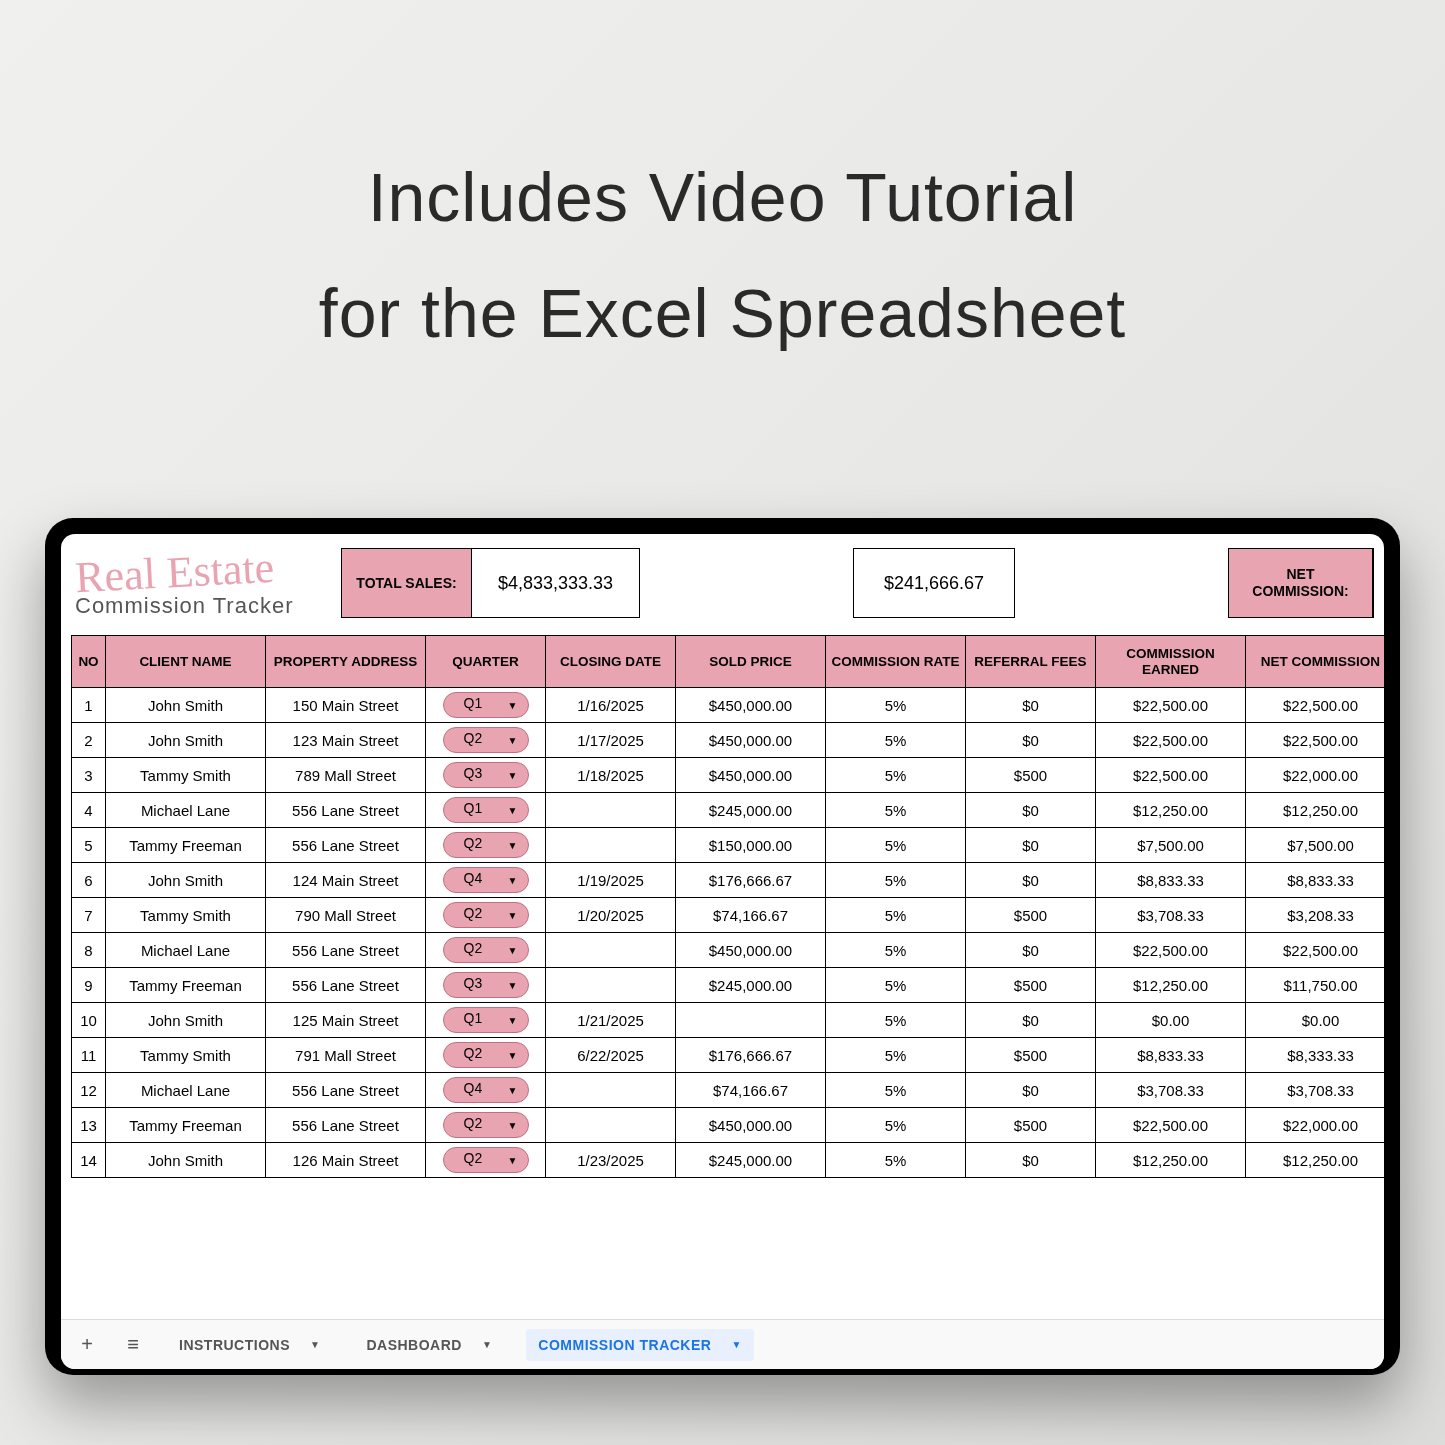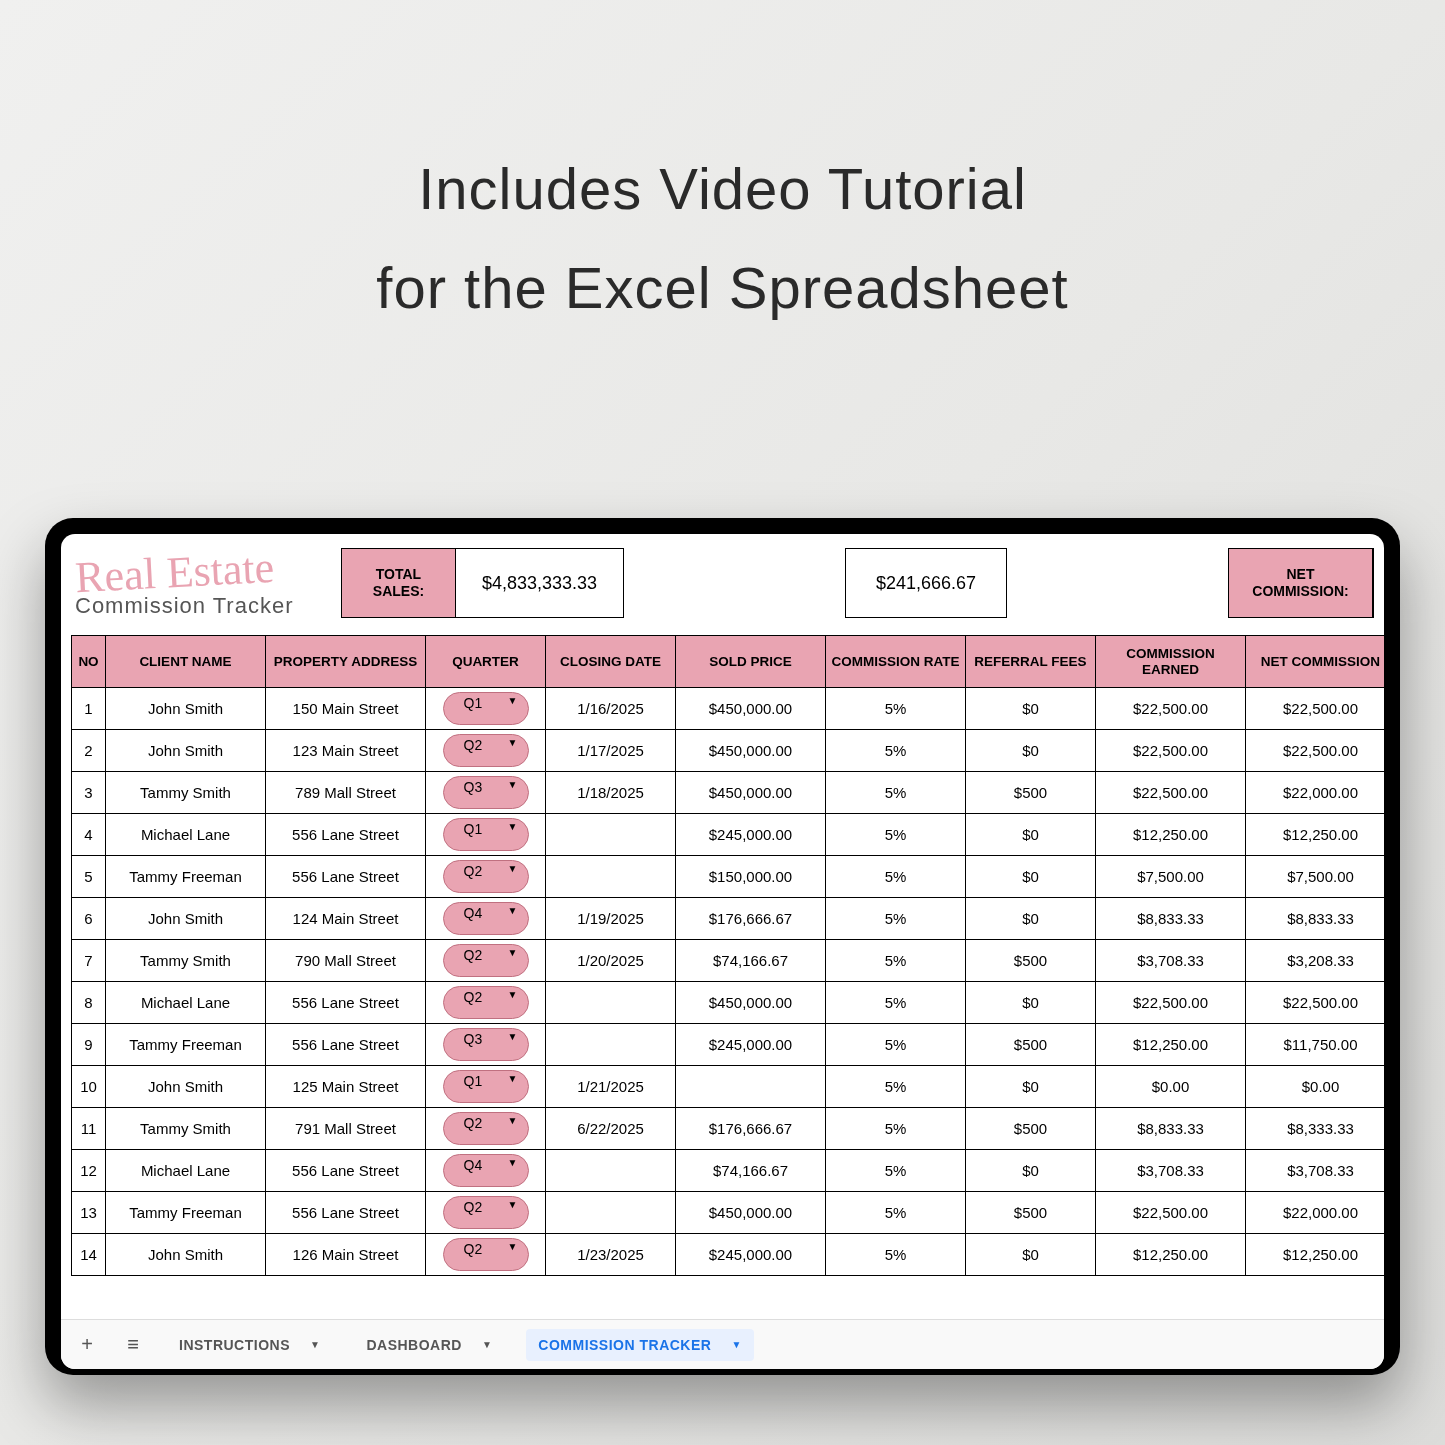--- a/index.html
+++ b/index.html
@@ -11,21 +11,21 @@
     position: relative;
     overflow: hidden;
   }
   .hero-text {
     position: absolute;
     top: 140px;
     left: 0; right: 0;
     text-align: center;
     font-family: "Century Gothic", "Avant Garde", Futura, sans-serif;
     font-weight: 300;
-    font-size: 58px;
+    font-size: 68px;
     color: #2a2a2a;
     line-height: 1.7;
     letter-spacing: 1px;
   }
   .device-frame {
     position: absolute;
     top: 518px;
     left: 45px;
     right: 45px;
     bottom: 70px;
@@ -132,26 +132,26 @@
   .col-addr { width: 160px; }
   .col-quarter { width: 120px; }
   .col-date { width: 130px; }
   .col-price { width: 150px; }
   .col-rate { width: 140px; }
   .col-ref { width: 130px; }
   .col-earn { width: 150px; }
   .col-net { width: 150px; }
   .quarter-pill {
     display: inline-flex;
-    align-items: flex-start;
+    align-items: flex-end;
     justify-content: space-between;
     background: #e9a4b2;
     border: 1px solid #c07080;
     border-radius: 999px;
-    padding: 2px 10px 13px 20px;
+    padding: 2px 10px 6px 20px;
     width: 86px;
     font-size: 14px;
     cursor: pointer;
   }
   .quarter-pill .caret {
     font-size: 10px;
     margin-left: 6px;
   }
   .sheet-tabs {
     height: 50px;
@@ -200,21 +200,21 @@
   <div class="device-screen">
     <div class="sheet-area">
 
       <div class="top-row">
         <div class="brand">
           <div class="brand-script">Real Estate</div>
           <div class="brand-sub">Commission Tracker</div>
         </div>
 
         <div class="stat-box">
-          <div class="stat-label" style="width:114px">TOTAL SALES:</div>
+          <div class="stat-label" style="width:130px">TOTAL SALES:</div>
           <div class="stat-value">$4,833,333.33</div>
         </div>
 
         <div class="spacer"></div>
 
         <div class="stat-box">
           <div class="stat-value">$241,666.67</div>
         </div>
 
         <div class="spacer"></div>

